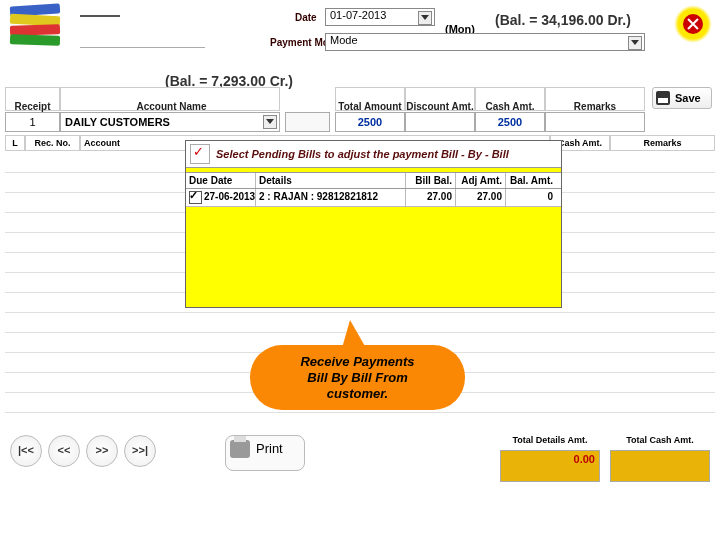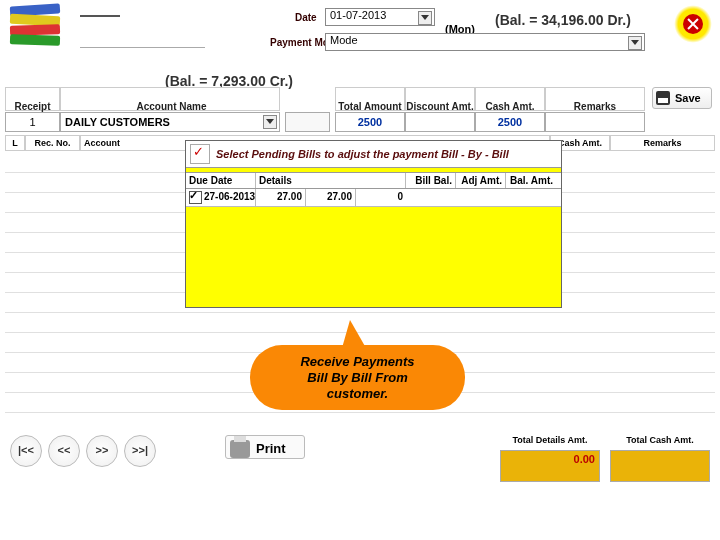--- a/index.html
+++ b/index.html
@@ -45,21 +45,21 @@
 .popup-body-pad{height:100px}
 .popup-foot{display:flex;justify-content:space-between;padding:10px 15px;background:#ffff00}
 .popup-btn{width:105px;height:22px;border:1px solid #999;background:linear-gradient(#fff,#e8e8e8);border-radius:3px;font-size:11px;text-align:center;line-height:20px}
 
 .callout{position:absolute;left:250px;top:345px;width:215px;height:65px;background:#fa8805;border-radius:32px;z-index:20;display:flex;align-items:center;justify-content:center}
 .callout-txt{font-family:Arial;font-size:13px;font-weight:bold;font-style:italic;color:#000;text-align:center;line-height:16px}
 .callout-tail{position:absolute;left:340px;top:320px;width:0;height:0;border-left:10px solid transparent;border-right:20px solid transparent;border-bottom:35px solid #fa8805;z-index:19}
 
 .nav-btn{position:absolute;top:435px;width:30px;height:30px;border:1px solid #bbb;border-radius:50%;background:radial-gradient(#fff,#eee);font-size:11px;font-weight:bold;text-align:center;line-height:28px;color:#333}
 
-.print-btn{position:absolute;left:225px;top:435px;width:80px;height:24px;border:1px solid #bbb;background:#fafafa;border-radius:3px;font-size:13px;font-weight:bold;text-align:left;padding-left:30px;line-height:26px;box-sizing:border-box}
+.print-btn{position:absolute;left:225px;top:435px;width:80px;height:36px;border:1px solid #bbb;background:#fafafa;border-radius:8px;font-size:13px;font-weight:normal;text-align:left;padding-left:30px;line-height:26px;box-sizing:border-box}
 .print-btn .pr{position:absolute;left:4px;top:4px;width:20px;height:18px;background:#999;border-radius:3px}
 .print-btn .pr:before{content:"";position:absolute;left:4px;top:-4px;width:12px;height:6px;background:#ddd}
 .tot-lbl{position:absolute;top:435px;font-size:9px;font-weight:bold;text-align:center}
 .tot-val{position:absolute;top:450px;border:1px solid #aaa;background:#eab308;height:32px;font-size:11px;text-align:right;padding-right:4px;line-height:16px;box-sizing:border-box;color:#b00;font-weight:bold}
 
 .chk{width:11px;height:11px;border:1px solid #555;display:inline-block;position:relative;margin-right:2px;vertical-align:middle}
 .chk.on:after{content:"✓";position:absolute;left:-1px;top:-3px;font-size:11px;color:#000}
 </style>
 </head>
 <body>
@@ -155,20 +155,21 @@
   <div style="height:4px"></div>
   <div class="popup-cols">
     <div style="width:70px">Due Date</div>
     <div style="width:150px">Details</div>
     <div style="width:50px;text-align:right">Bill Bal.</div>
     <div style="width:50px;text-align:right">Adj Amt.</div>
     <div style="width:50px;text-align:right;border-right:none">Bal. Amt.</div>
   </div>
   <div class="popup-row">
     <div style="width:70px"><span class="chk on"></span><span>27-06-2013</span></div>
+    <div style="width:150px">2 : RAJAN : 92812821812</div>
     <div style="width:50px;text-align:right">27.00</div>
     <div style="width:50px;text-align:right">27.00</div>
     <div style="width:50px;text-align:right;border-right:none">0</div>
   </div>
   <div class="popup-body-pad"></div>
 </div>
 
 <div class="callout-tail"></div>
 <div class="callout">
   <div class="callout-txt">Receive Payments<br>Bill By Bill From<br>customer.</div>

